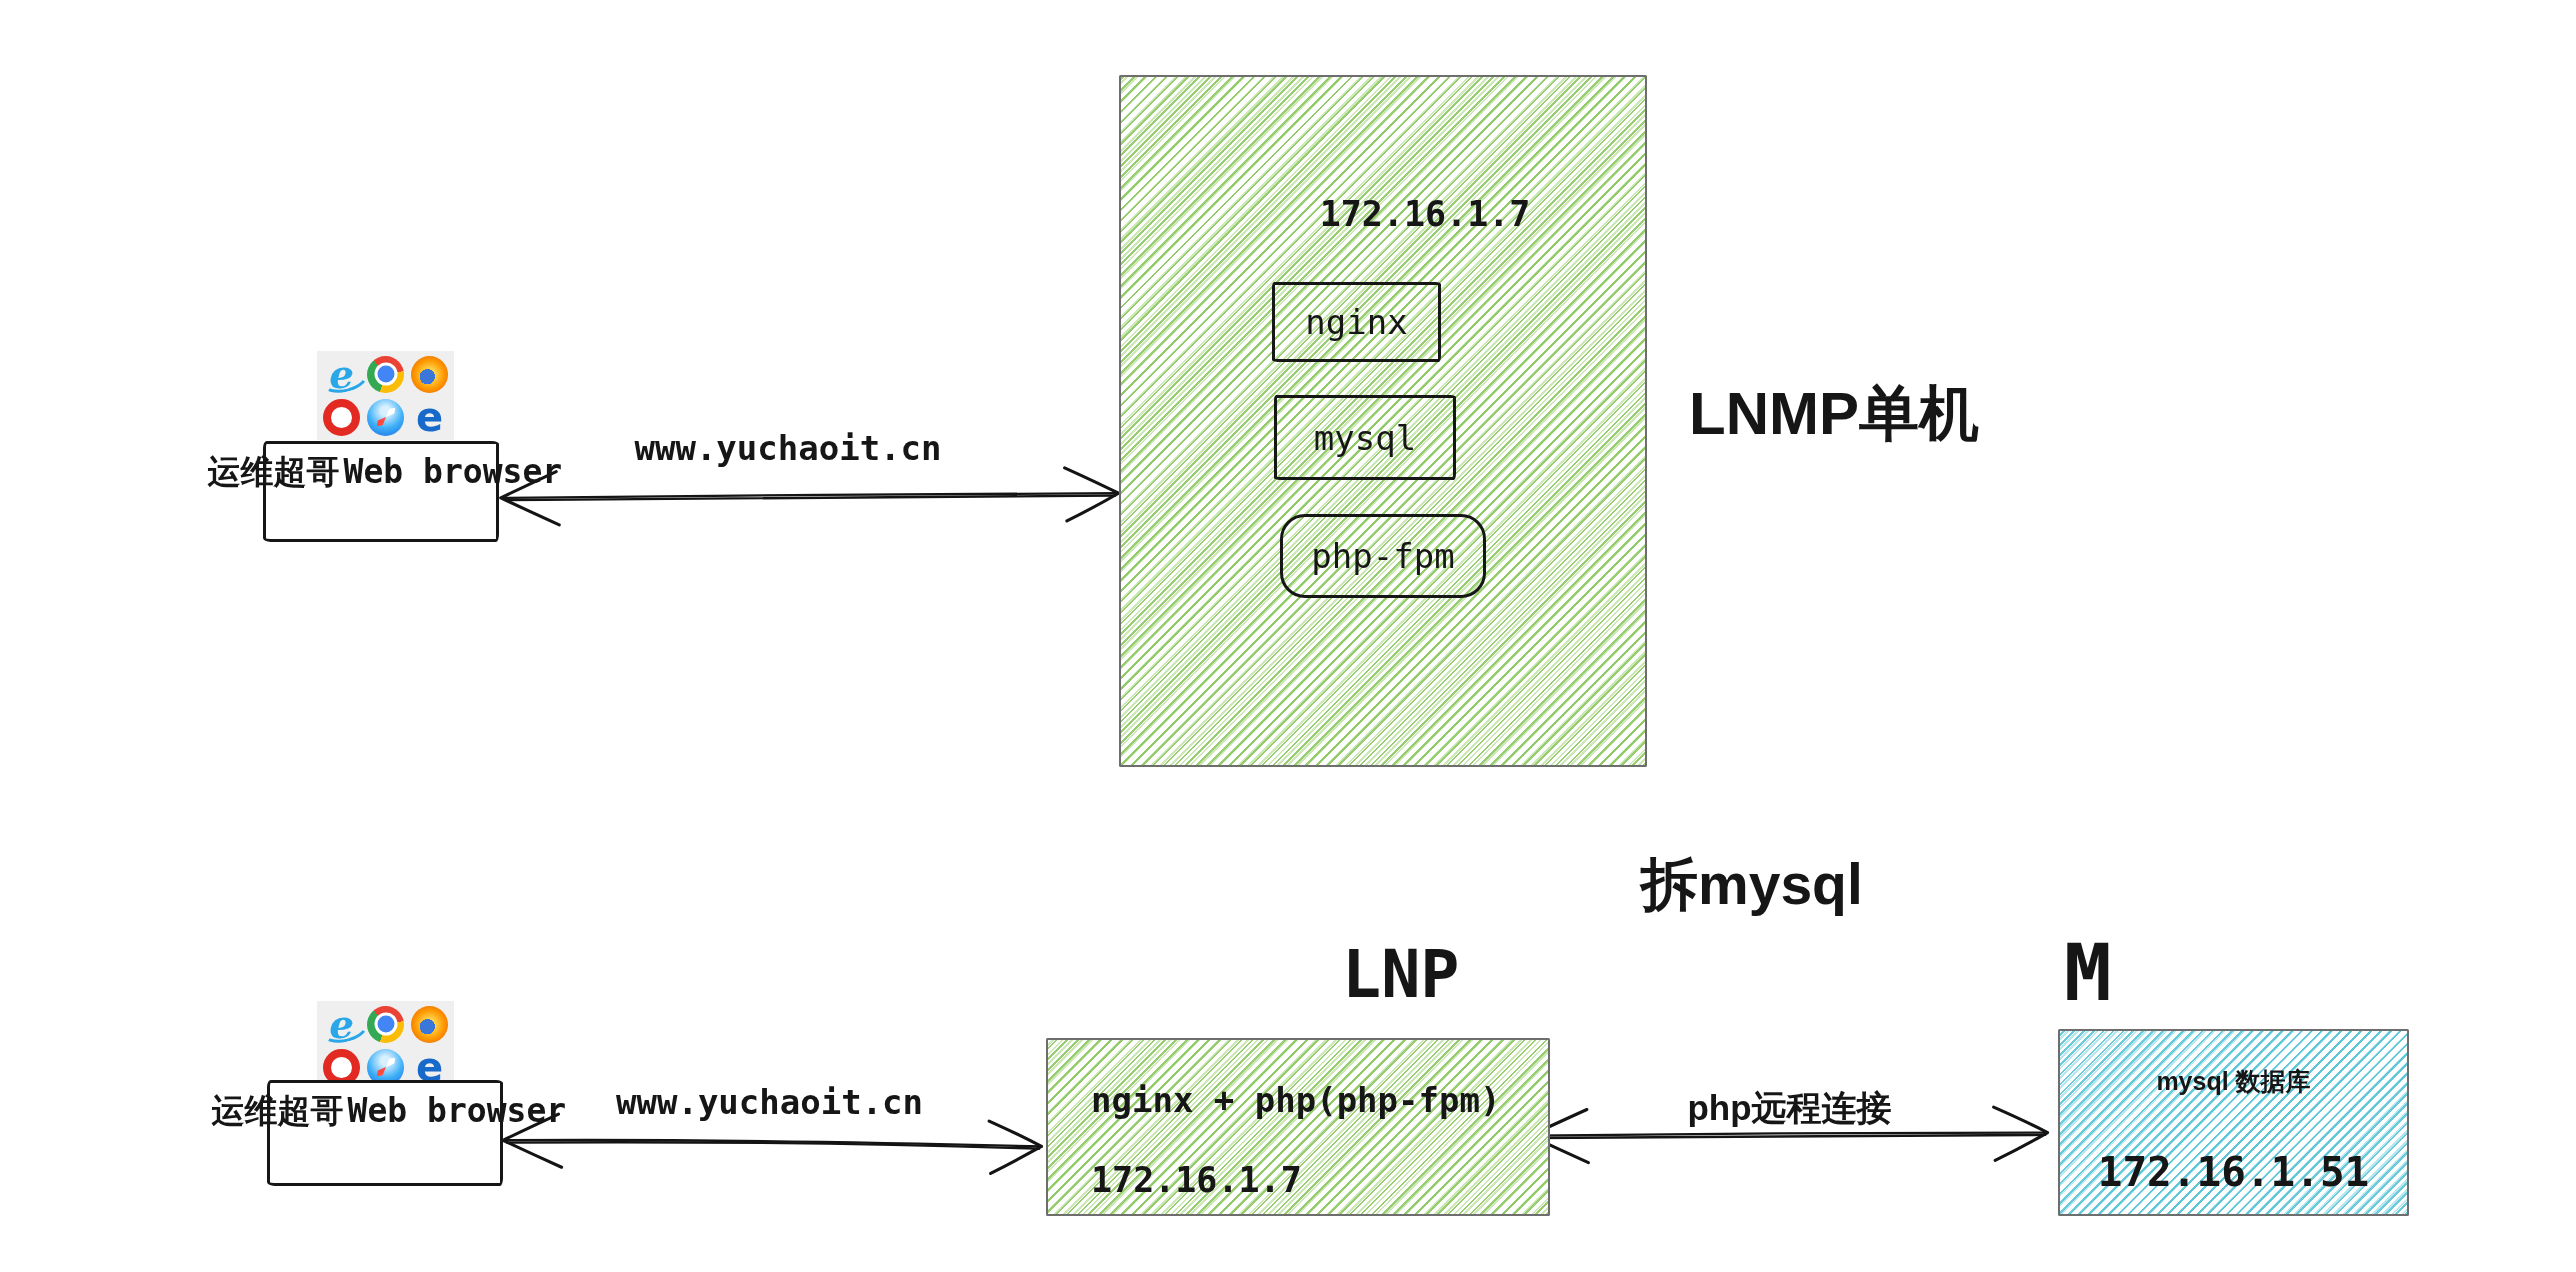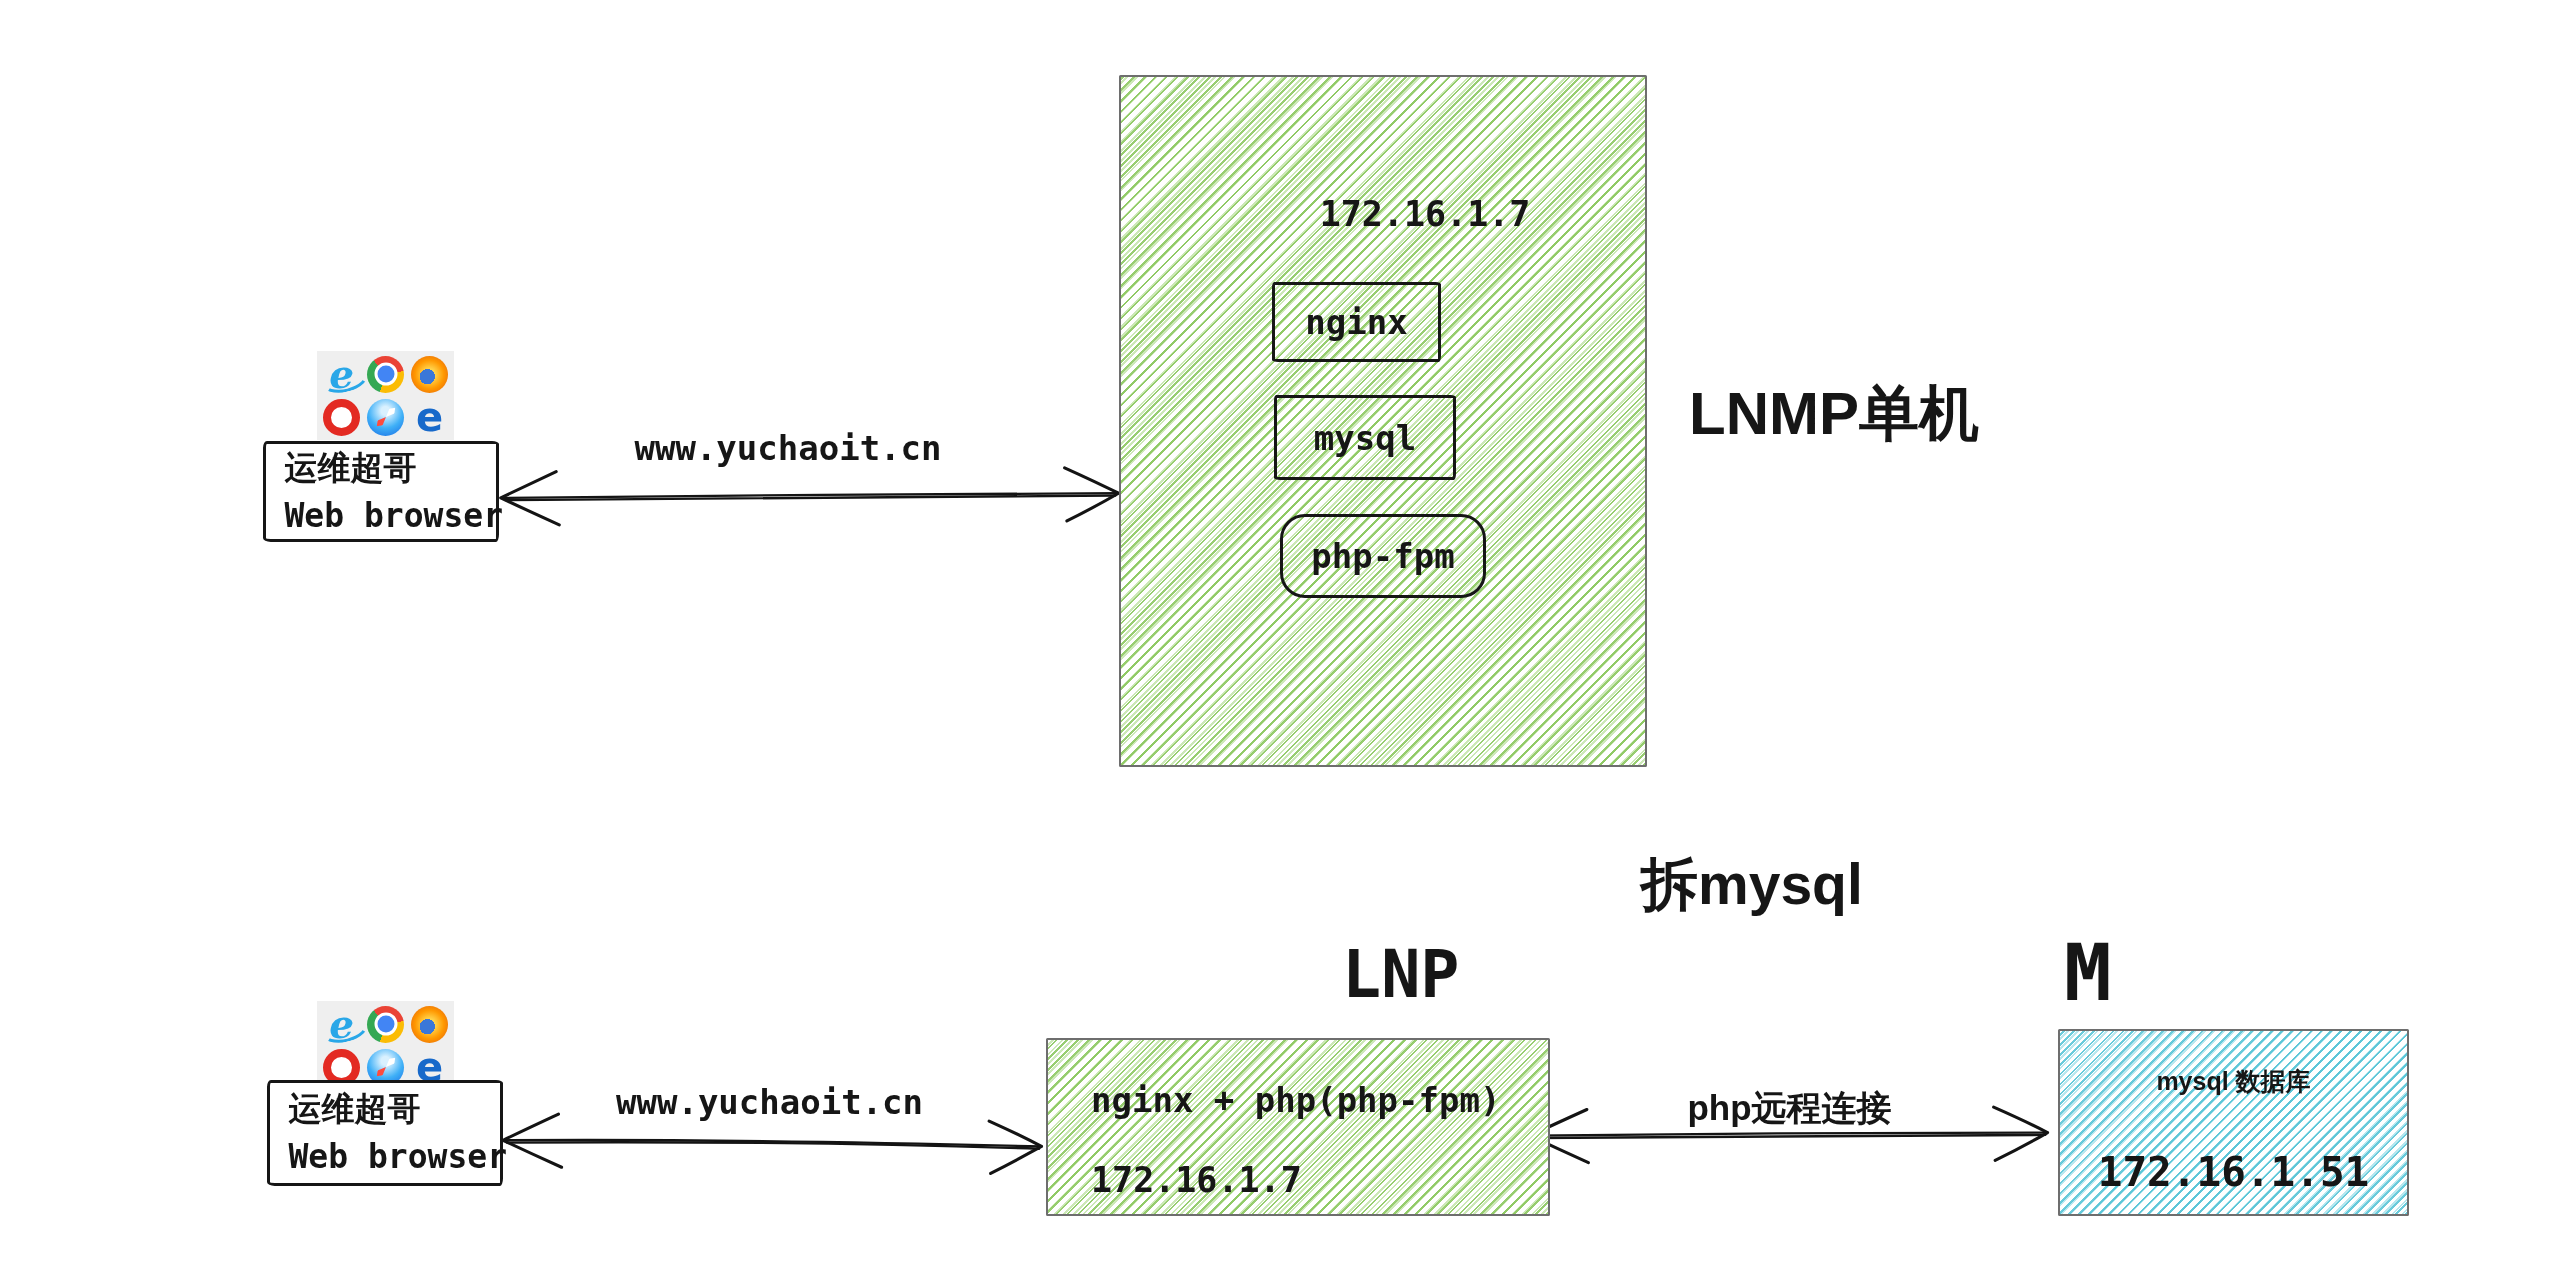--- a/index.html
+++ b/index.html
@@ -16,23 +16,23 @@
       repeating-linear-gradient(-45deg, rgba(134,197,88,0.85) 0 1.9px, rgba(255,255,255,0) 1.9px 7.7px),
       repeating-linear-gradient(-45deg, rgba(163,214,124,0.55) 3.1px 5px, rgba(255,255,255,0) 5px 10px),
       #ffffff; padding-left: 27px;}
   .hatch-blue{background:
       repeating-linear-gradient(-45deg, rgba(70,190,210,0.8) 0 1.9px, rgba(255,255,255,0) 1.9px 7px),
       repeating-linear-gradient(-45deg, rgba(125,212,226,0.55) 2.3px 4.2px, rgba(255,255,255,0) 4.2px 9.2px),
       #ffffff;}
 
   .service-box{position:absolute;border:3.1px solid #161616;border-radius:2.3px 5.4px 2.3px 6.2px/5.4px 2.3px 6.2px 2.3px;
       display:flex;align-items:center;justify-content:center;background:transparent;
-      font-size:34px;font-weight:700;}
+      font-size:34px;font-weight:400;}
 
-  .client-box{display:flex;flex-direction:column;justify-content:center;gap:4px;
+  .client-box{display:flex;flex-direction:row;justify-content:center;gap:4px;
       padding:6.2px 10.8px 6.2px 18.5px;box-sizing:border-box;font-size:33px;line-height:1.32;}
 
   .lbl{white-space:nowrap;font-weight:700;}
   .center{text-align:center;}
 
   
   .icon-tile{display:grid;grid-template-columns:repeat(3,37px);gap:6.2px 7px;padding:4.6px 6.2px;background:#efefef;}
   .bicon{width:37px;height:37px;border-radius:50%;position:relative;display:flex;align-items:center;justify-content:center;box-sizing:border-box;}
   .ie::before{content:"e";font:italic 800 39px "DejaVu Serif",serif;color:#29a7e8;line-height:1;}
   .ie::after{content:"";position:absolute;left:-3.1px;top:7.7px;width:43px;height:23px;border:3.1px solid #29a7e8;

